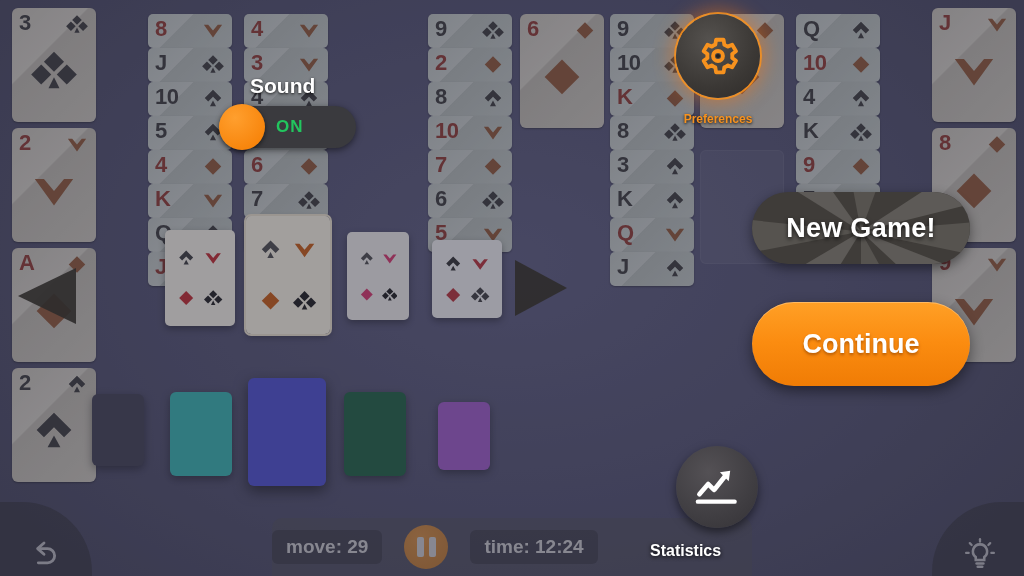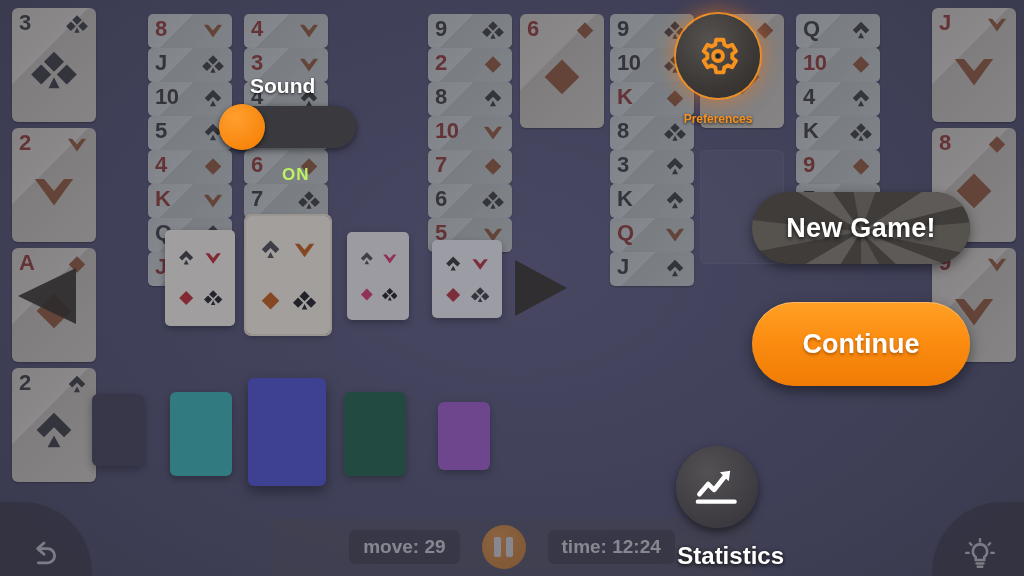--- a/index.html
+++ b/index.html
@@ -98,25 +98,24 @@
     box-shadow: 0 2px 7px rgba(0,0,0,0.5);
     display: flex; align-items: center;
   }
   #sound-knob {
     position: absolute; left: -3px; top: -2px;
     width: 46px; height: 46px; border-radius: 50%;
     background: radial-gradient(circle at 35% 30%, #ff9f2e, #f57c00);
     box-shadow: 0 2px 5px rgba(0,0,0,0.55);
   }
   #sound-state {
-    position: absolute; left: 60px; top: 50%;
+    position: absolute; left: 54px; top: 50%;
     transform: translateY(-50%);
-    font-size: 17px; font-weight: bold; color: #bef264;
+    font-size: 17px; font-weight: bold; color: #22c55e;
     letter-spacing: 1px;
-    margin-top: 48px;
   }
 
   #prefs-btn {
     left: 676px; top: 14px;
     width: 84px; height: 84px; border-radius: 50%;
     background: radial-gradient(circle at 40% 32%, #55524f 0%, #3b3835 60%, #2d2a28 100%);
     box-shadow: 0 0 0 2px rgba(247,146,30,0.85), 0 0 18px 5px rgba(247,120,20,0.45);
     display: flex; align-items: center; justify-content: center;
   }
   #prefs-label {
@@ -158,33 +157,33 @@
 
   #stats-btn {
     left: 676px; top: 446px;
     width: 82px; height: 82px; border-radius: 50%;
     background: radial-gradient(circle at 40% 32%, #545155 0%, #403e42 60%, #343236 100%);
     box-shadow: 0 4px 10px rgba(0,0,0,0.5);
     display: flex; align-items: center; justify-content: center;
   }
   #stats-label {
     left: 650px; top: 542px;
-    width: 134px; text-align: right;
-    font-size: 24px; font-weight: bold; color: #fff;
+    width: 134px; text-align: left;
+    font-size: 16px; font-weight: bold; color: #fff;
     text-shadow: 0 1px 4px rgba(0,0,0,0.9);
   }
 
   
   #statusbar {
     position: absolute; z-index: 15;
     left: 272px; bottom: 0;
     width: 480px; height: 58px;
     background: rgba(80,80,90,0.55);
     border-radius: 10px 10px 0 0;
-    display: flex; align-items: center; justify-content: center;
+    display: flex; align-items: center; 
     gap: 22px;
   }
   .pill {
     background: rgba(40,40,48,0.38);
     border-radius: 6px;
     padding: 6px 14px;
     font-size: 19px; font-weight: bold;
     color: #c8c8cc;
   }
   #pause-btn {

